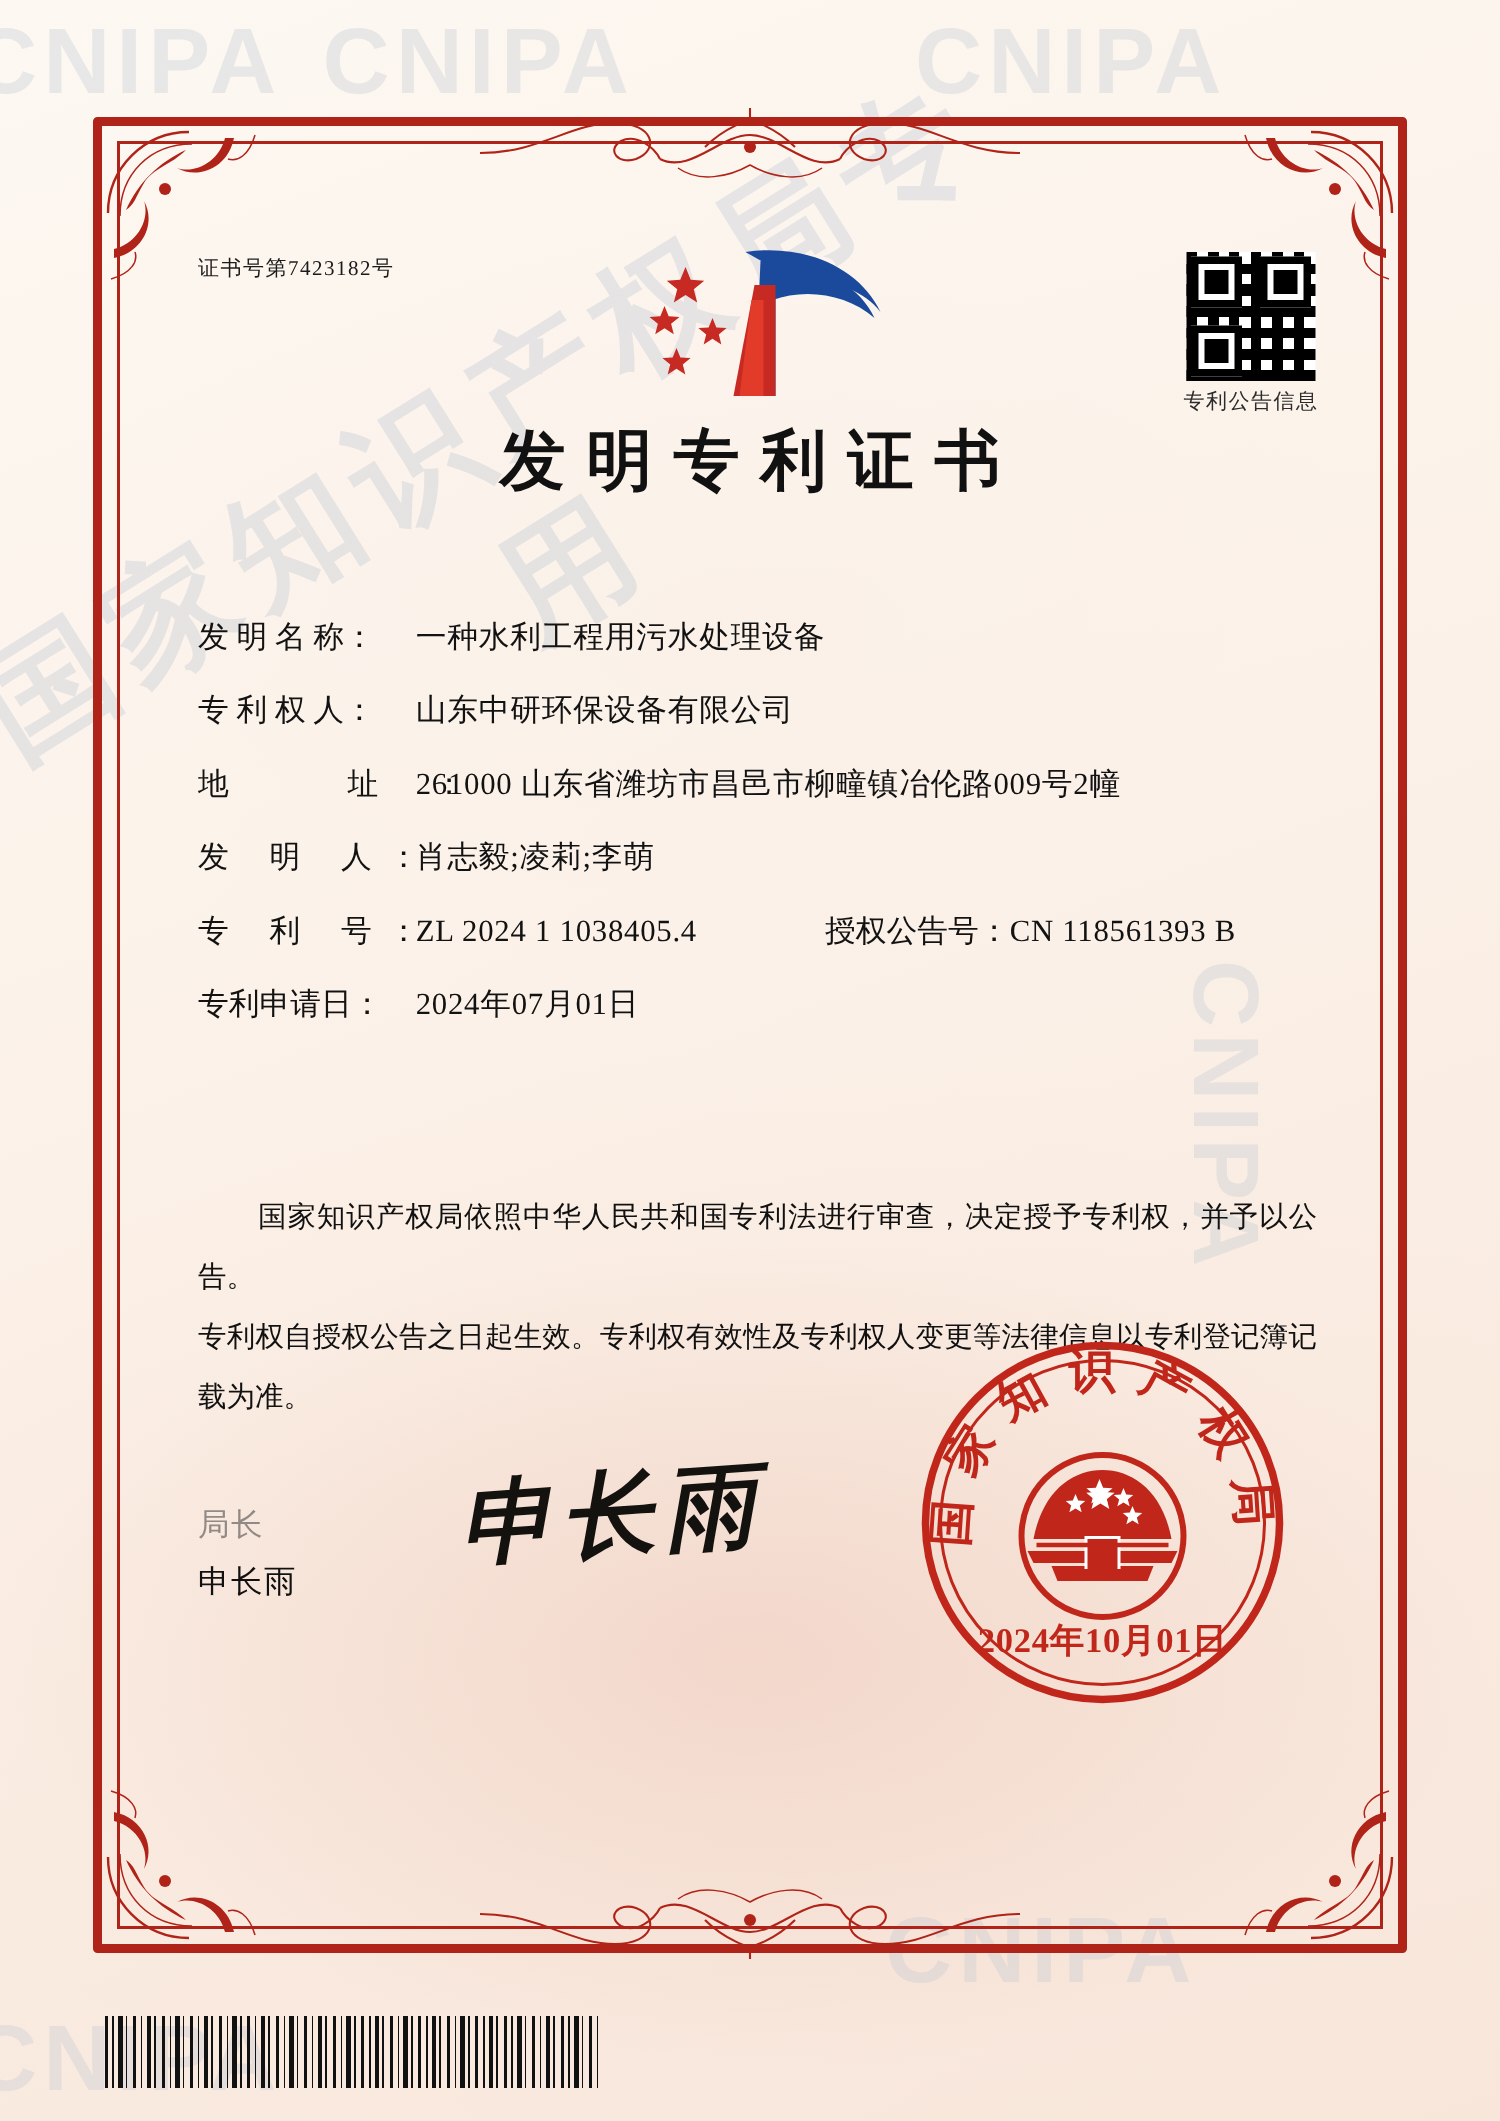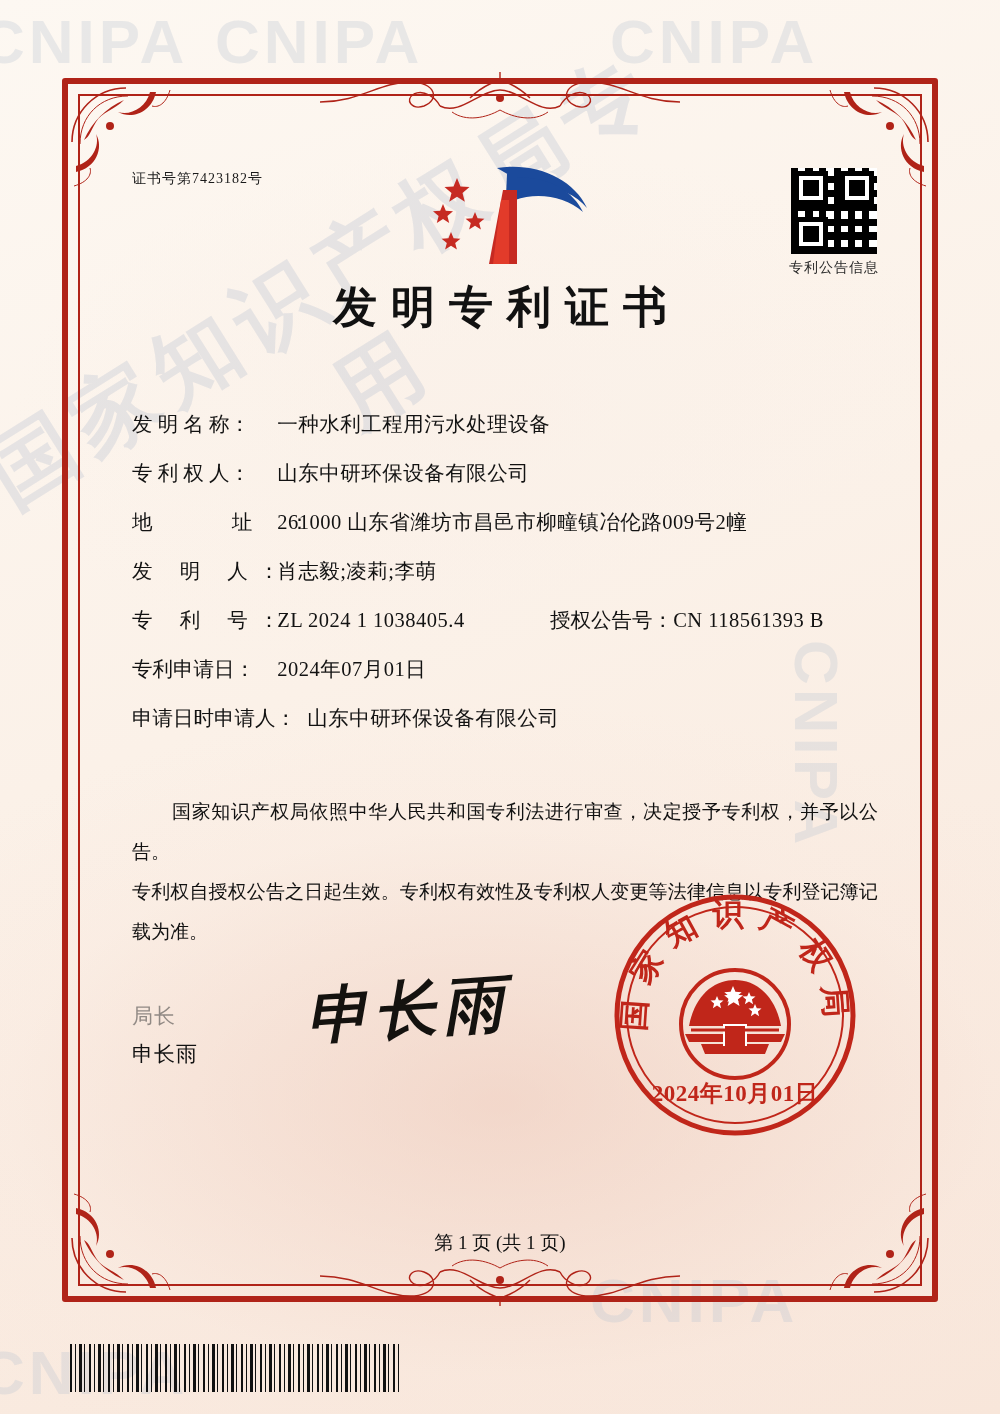--- a/index.html
+++ b/index.html
@@ -464,24 +464,20 @@
           <span class="label">授权公告号：</span>
           <span class="value">CN 118561393 B</span>
         </span>
       </div>
 
       <div class="row">
         <span class="label">专利申请日：</span>
         <span class="value">2024年07月01日</span>
       </div>
 
-      <div class="row">
-        <span class="label" style="width:170px">申请日时申请人：</span>
-        <span class="value">山东中研环保设备有限公司</span>
-      </div>
 
 
     </div>
 
     <div class="para">
       <span class="ind">国家知识产权局依照中华人民共和国专利法进行审查，决定授予专利权，并予以公告。</span>
       <span>专利权自授权公告之日起生效。专利权有效性及专利权人变更等法律信息以专利登记簿记载为准。</span>
     </div>
 
     <div class="sig-hand">申长雨</div>
@@ -512,17 +508,16 @@
             <path d="M14 -38 l1.8 4.3 4.7 .3 -3.6 3 1.2 4.6 -4.1-2.6 -4.1 2.6 1.2-4.6 -3.6-3 4.7-.3z"></path>
             <path d="M20 -26 l1.8 4.3 4.7 .3 -3.6 3 1.2 4.6 -4.1-2.6 -4.1 2.6 1.2-4.6 -3.6-3 4.7-.3z"></path>
             <path d="M-18 -34 l1.8 4.3 4.7 .3 -3.6 3 1.2 4.6 -4.1-2.6 -4.1 2.6 1.2-4.6 -3.6-3 4.7-.3z"></path>
           </g>
           <path d="M-44 0 L44 0" stroke="#c0261a" stroke-width="3"></path>
         </g>
       </svg>
     </div>
     <div class="seal-date">2024年10月01日</div>
 
-    <div class="page-no">第 1 页 (共 1 页)</div>
   </div>
 
   <div class="barcode"></div>
 </div>
 
 </body></html>

